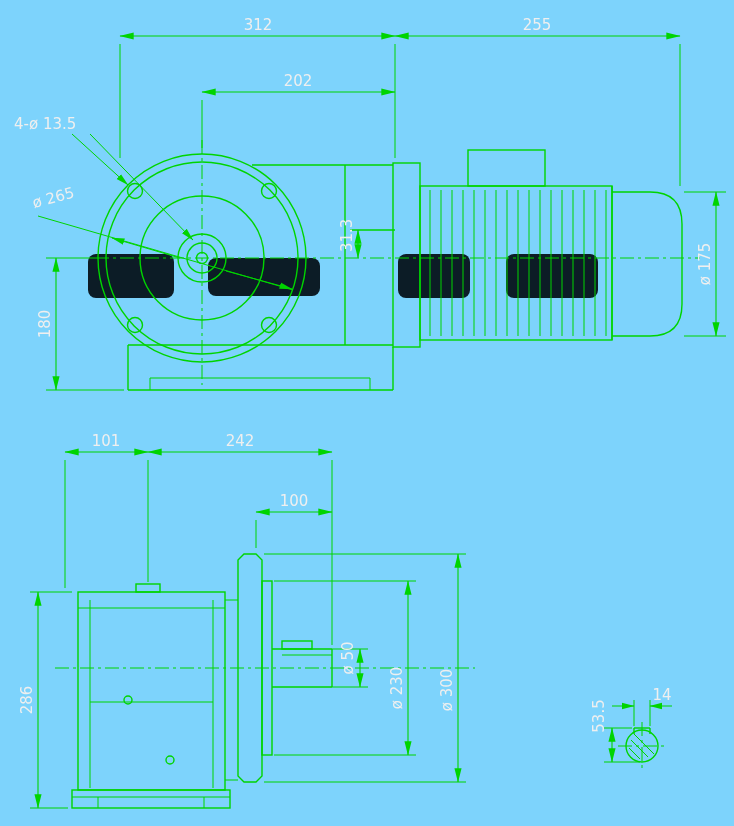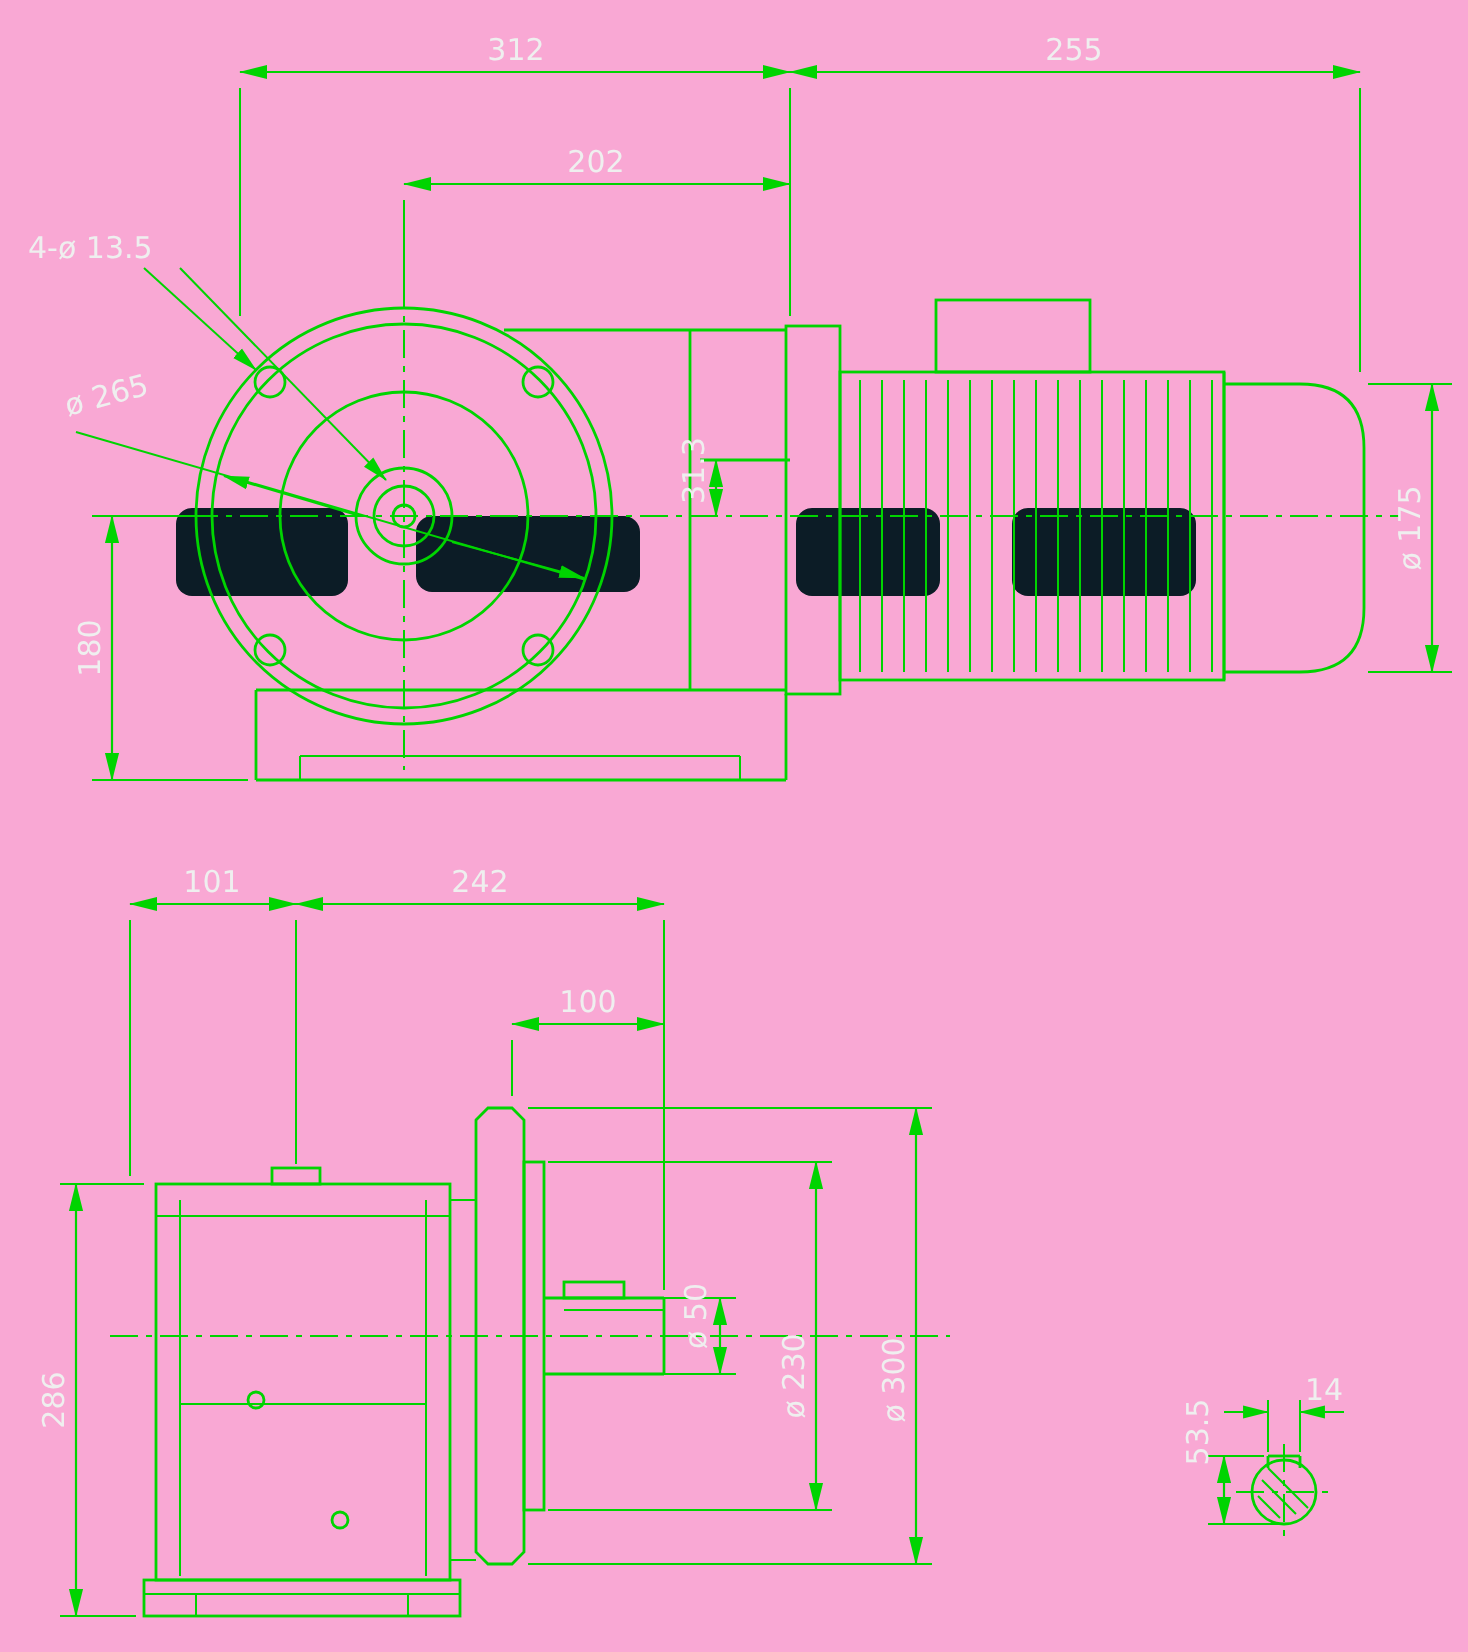--- a/index.html
+++ b/index.html
@@ -1,16 +1,16 @@
 <!DOCTYPE html>
 <html><head>
 <meta charset="utf-8">
 <style>
   html,body{margin:0;padding:0;background:#000;}
-  .stage{position:relative;width:734px;height:826px;background:#f9a8d4;overflow:hidden;
+  .stage{position:relative;width:734px;height:826px;background:#7dd3fc;overflow:hidden;
          font-family:"DejaVu Sans",sans-serif;}
   svg{display:block;}
   .ln{stroke:#00d400;stroke-width:1.4;fill:none;}
   .thin{stroke:#00d400;stroke-width:1;fill:none;}
   .cl{stroke:#00d400;stroke-width:1;fill:none;stroke-dasharray:14 4 3 4;}
   .dim{stroke:#00d400;stroke-width:1.1;fill:none;}
   .txt{fill:#efefef;font-size:15px;font-family:"DejaVu Sans",sans-serif;}
   .wm{fill:#0c1c26;}
 </style>
 </head>

